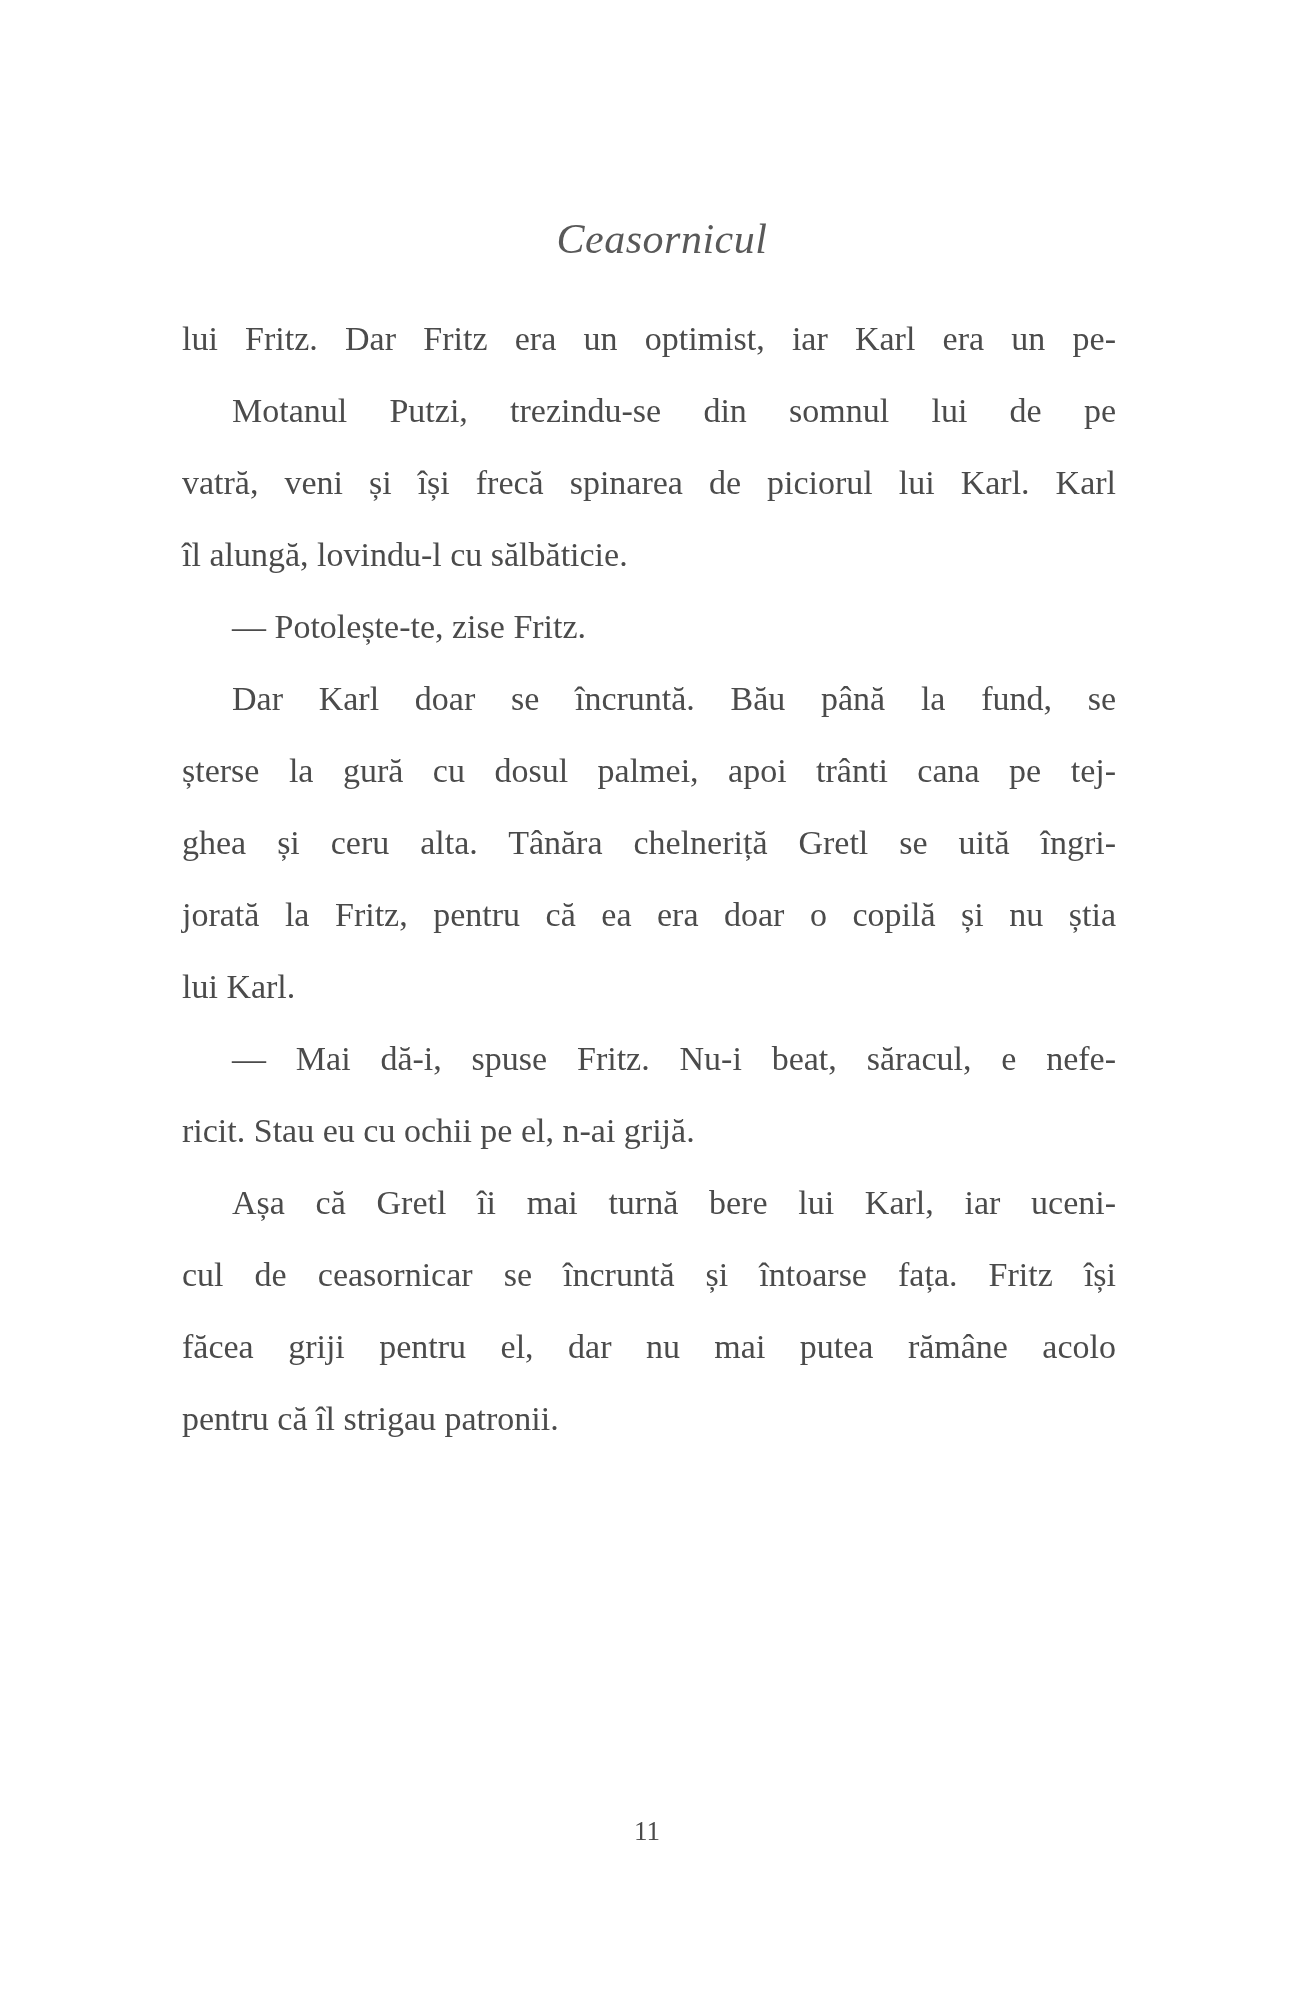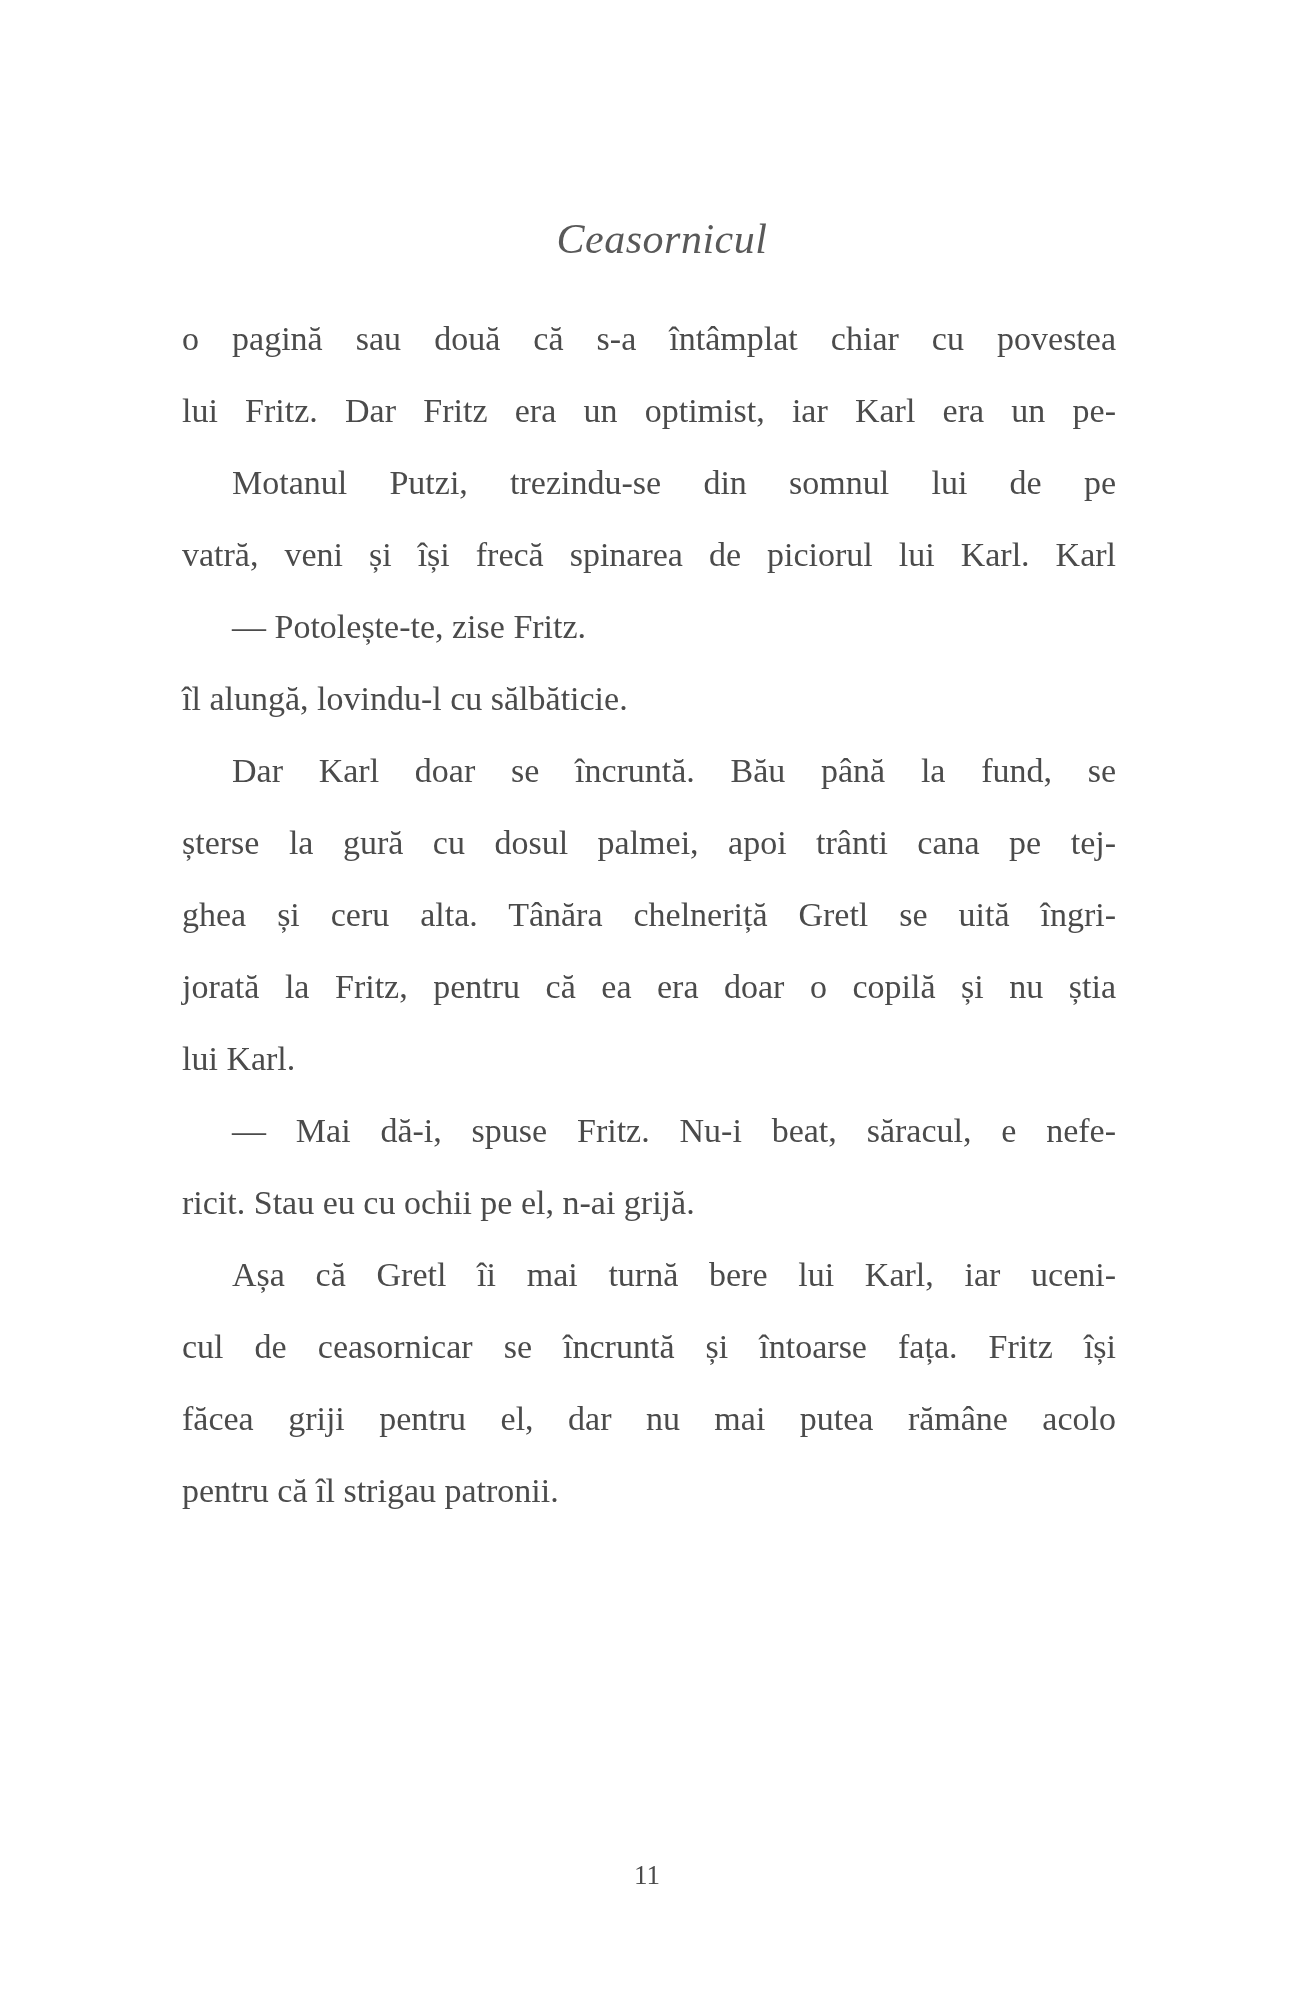--- a/index.html
+++ b/index.html
@@ -51,36 +51,34 @@
   }
   .folio {
     position: absolute;
     top: 1816px;
     left: 0;
     width: 100%;
     text-align: center;
     font-size: 27px;
     line-height: 30px;
     color: #4b4b4b;
-    margin-top: 44px;
   }
 </style>
 </head>
 <body>
 
 <div class="page">
   <div class="running-head">Ceasornicul</div>
 
   <div class="text-block" id="text-block">
-      <div class="line justify">o pagină sau două că s-a întâmplat chiar cu povestea</div>
       <div class="line justify">lui Fritz. Dar Fritz era un optimist, iar Karl era un pe-</div>
       <div class="line justify indent">Motanul Putzi, trezindu-se din somnul lui de pe</div>
       <div class="line justify">vatră, veni și își frecă spinarea de piciorul lui Karl. Karl</div>
+      <div class="line">îl alungă, lovindu-l cu sălbăticie.</div>
       <div class="line indent">— Potolește-te, zise Fritz.</div>
-      <div class="line">îl alungă, lovindu-l cu sălbăticie.</div>
       <div class="line justify indent">Dar Karl doar se încruntă. Bău până la fund, se</div>
       <div class="line justify">șterse la gură cu dosul palmei, apoi trânti cana pe tej-</div>
       <div class="line justify">ghea și ceru alta. Tânăra chelneriță Gretl se uită îngri-</div>
       <div class="line justify">jorată la Fritz, pentru că ea era doar o copilă și nu știa</div>
       <div class="line">lui Karl.</div>
       <div class="line justify indent">— Mai dă-i, spuse Fritz. Nu-i beat, săracul, e nefe-</div>
       <div class="line">ricit. Stau eu cu ochii pe el, n-ai grijă.</div>
       <div class="line justify indent">Așa că Gretl îi mai turnă bere lui Karl, iar uceni-</div>
       <div class="line justify">cul de ceasornicar se încruntă și întoarse fața. Fritz își</div>
       <div class="line justify">făcea griji pentru el, dar nu mai putea rămâne acolo</div>

